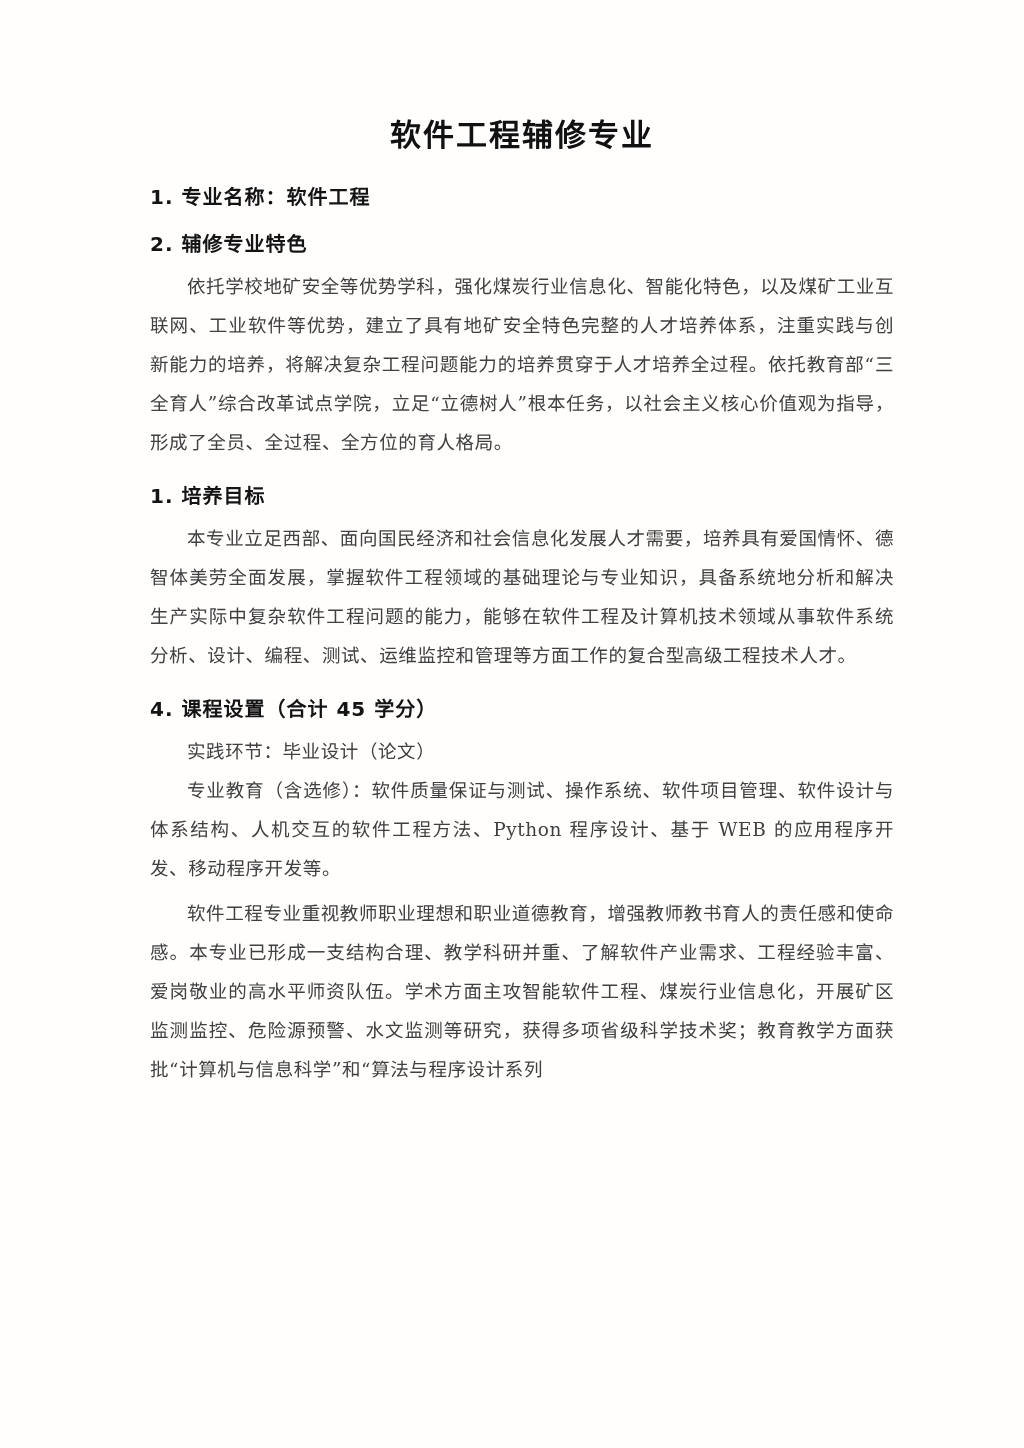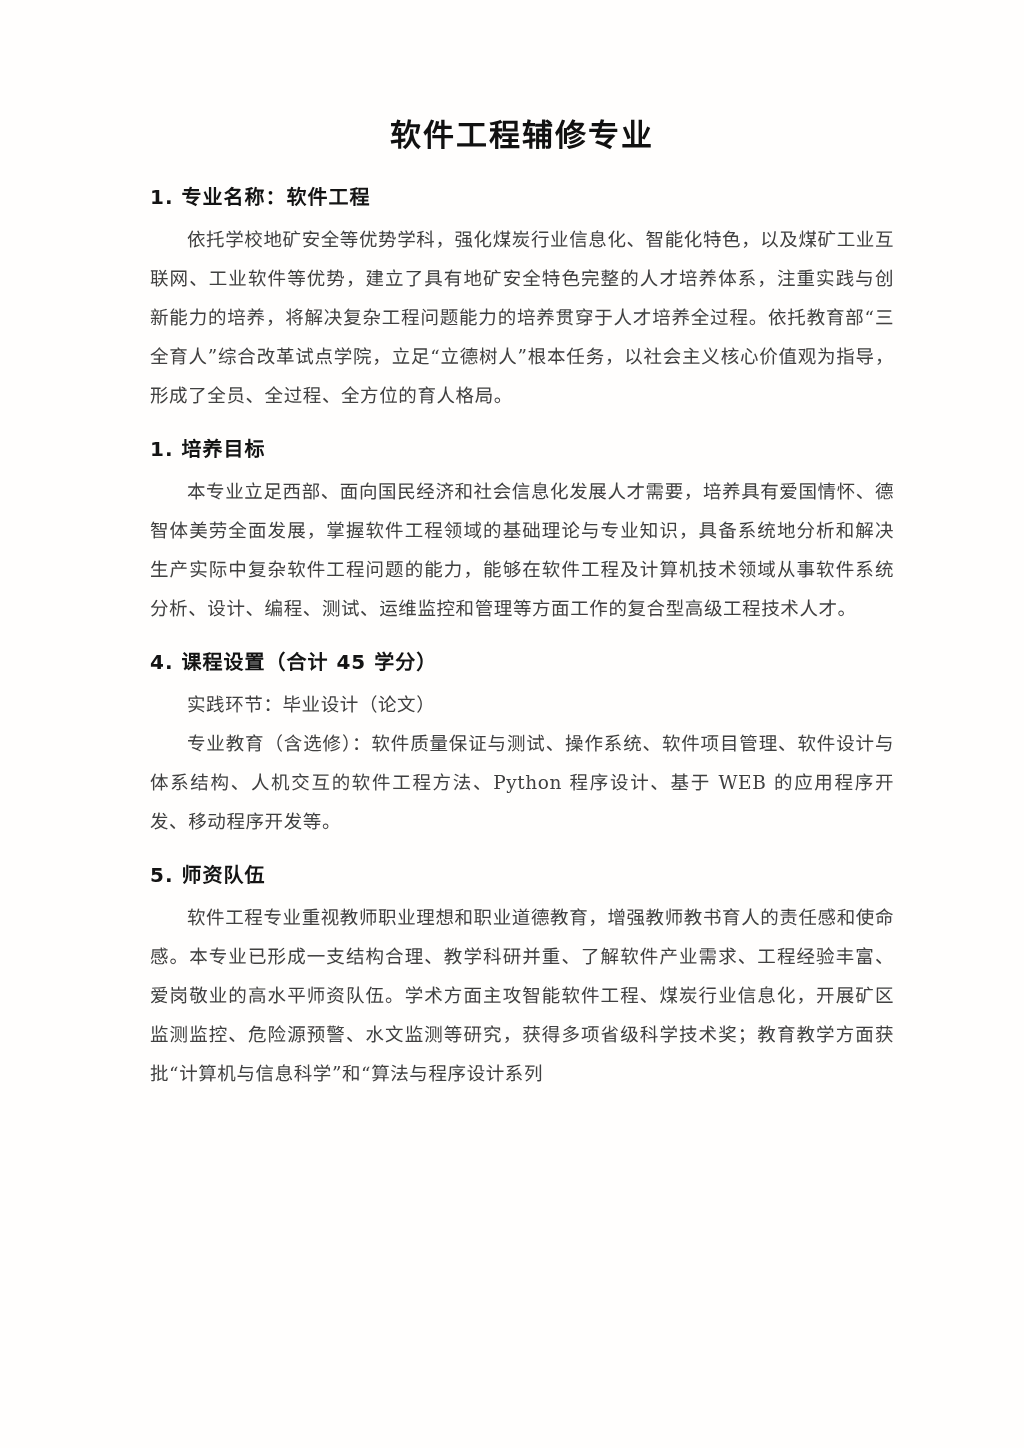--- a/index.html
+++ b/index.html
@@ -60,33 +60,33 @@
 </style>
 </head>
 <body>
 
 <div class="page">
 
   <h1 class="doc-title">软件工程辅修专业</h1>
 
   <h2 class="sec-head first">1. 专业名称：软件工程</h2>
 
+  <h2 class="sec-head">2. 辅修专业特色</h2>
   <div class="body-block">
     <p class="para">依托学校地矿安全等优势学科，强化煤炭行业信息化、智能化特色，以及煤矿工业互联网、工业软件等优势，建立了具有地矿安全特色完整的人才培养体系，注重实践与创新能力的培养，将解决复杂工程问题能力的培养贯穿于人才培养全过程。依托教育部“三全育人”综合改革试点学院，立足“立德树人”根本任务，以社会主义核心价值观为指导，形成了全员、全过程、全方位的育人格局。</p>
   </div>
 
   <h2 class="sec-head">1. 培养目标</h2>
   <div class="body-block">
     <p class="para">本专业立足西部、面向国民经济和社会信息化发展人才需要，培养具有爱国情怀、德智体美劳全面发展，掌握软件工程领域的基础理论与专业知识，具备系统地分析和解决生产实际中复杂软件工程问题的能力，能够在软件工程及计算机技术领域从事软件系统分析、设计、编程、测试、运维监控和管理等方面工作的复合型高级工程技术人才。</p>
   </div>
 
   <h2 class="sec-head">4. 课程设置（合计 45 学分）</h2>
   <div class="body-block">
     <p class="para tight">实践环节：毕业设计（论文）</p>
     <p class="para tight">专业教育（含选修）：软件质量保证与测试、操作系统、软件项目管理、软件设计与体系结构、人机交互的软件工程方法、Python 程序设计、基于 WEB 的应用程序开发、移动程序开发等。</p>
   </div>
 
-  <h2 class="sec-head">5. 师资队伍</h2>
   <div class="body-block">
     <p class="para">软件工程专业重视教师职业理想和职业道德教育，增强教师教书育人的责任感和使命感。本专业已形成一支结构合理、教学科研并重、了解软件产业需求、工程经验丰富、爱岗敬业的高水平师资队伍。学术方面主攻智能软件工程、煤炭行业信息化，开展矿区监测监控、危险源预警、水文监测等研究，获得多项省级科学技术奖；教育教学方面获批“计算机与信息科学”和“算法与程序设计系列</p>
   </div>
 
 </div>
 
 </body></html>

